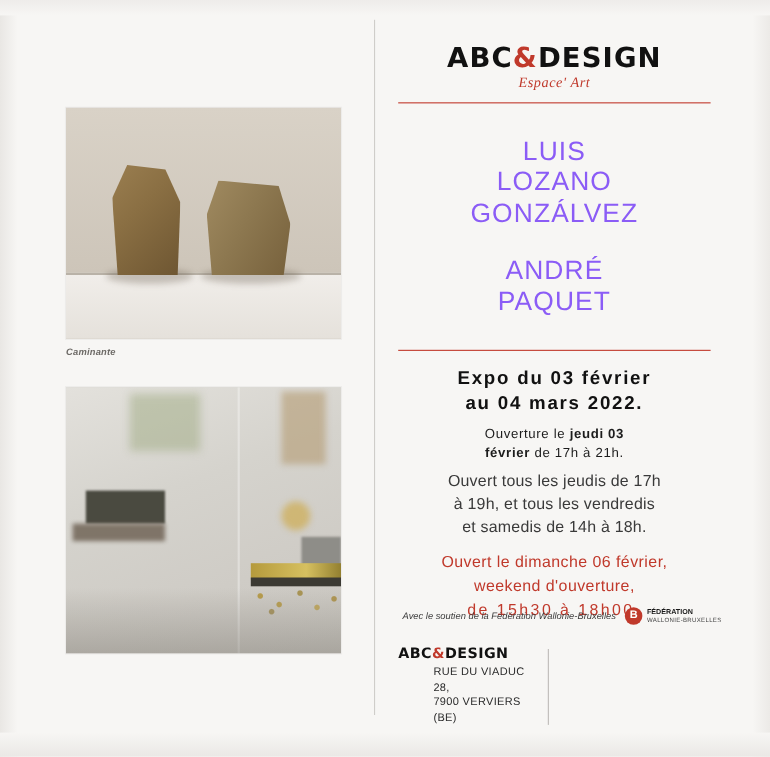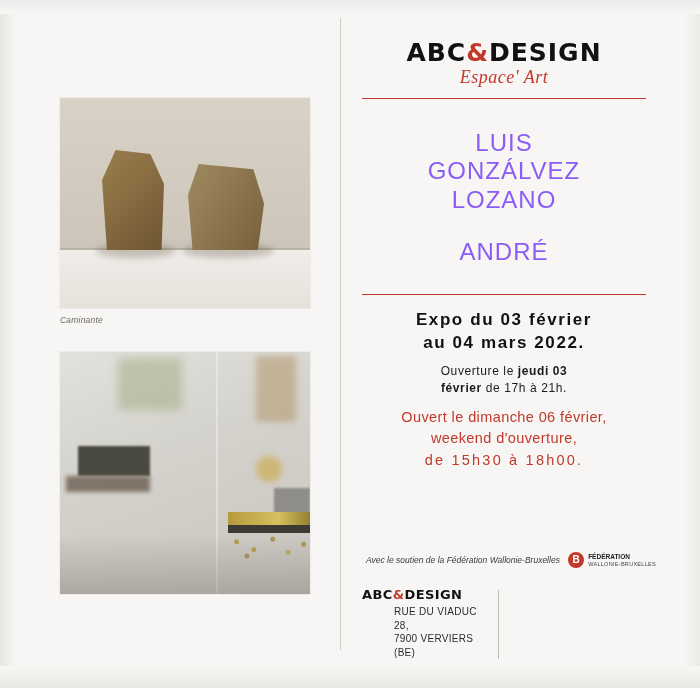--- a/index.html
+++ b/index.html
@@ -117,20 +117,21 @@
   }
   .shadow-a { left: 36px; width: 80px; }
   .shadow-b { left: 122px; width: 92px; }
 
   .caption {
     margin-top: 7px;
     font-size: 8.5px;
     font-style: italic;
     color: #6d6a66;
     letter-spacing: 0.2px;
+    font-weight: bold;
   }
 
   .artwork-2 {
     position: relative;
     margin-top: 27px;
     width: 250px;
     height: 242px;
     background: #d8d6d1;
     overflow: hidden;
     box-shadow: 0 0 0 1px rgba(0,0,0,0.04);
@@ -236,21 +237,21 @@
     letter-spacing: 1px;
     color: #111;
     line-height: 1;
     white-space: nowrap;
   }
   .logo-amp { color: #c0392b; }
   .logo-sub {
     margin-top: 2px;
     font-family: "Liberation Serif", serif;
     font-style: italic;
-    font-size: 18px;
+    font-size: 13px;
     color: #c0392b;
     letter-spacing: 0.5px;
   }
   .logo-rule {
     width: 284px;
     height: 1px;
     background: #c0392b;
     margin: 10px auto 0 auto;
   }
 
@@ -430,37 +431,43 @@
   <div class="right-col">
 
     <div class="logo-wrap">
       <div class="logo-main"><span>ABC</span><span class="logo-amp">&amp;</span><span>DESIGN</span></div>
       <div class="logo-sub">Espace' Art</div>
       <div class="logo-rule"></div>
     </div>
 
     <div class="artists">
       <div>LUIS</div>
+      <div>LOZANO</div>
       <div>GONZÁLVEZ</div>
-      <div>LOZANO</div>
       <div class="artist-2">ANDRÉ</div>
+      <div>PAQUET</div>
     </div>
 
     <div class="rule-red"></div>
 
     <div class="expo">
       <div>Expo du 03 février</div>
       <div>au 04 mars 2022.</div>
     </div>
 
     <div class="opening">
       <span>Ouverture le </span><b>jeudi 03</b><br>
       <b>février</b><span> de 17h à 21h.</span>
     </div>
 
+    <div class="hours">
+      <div>Ouvert tous les jeudis de 17h</div>
+      <div>à 19h, et tous les vendredis</div>
+      <div>et samedis de 14h à 18h.</div>
+    </div>
 
     <div class="sunday">
       <div>Ouvert le dimanche 06 février,</div>
       <div>weekend d'ouverture,</div>
       <div class="spaced">de 15h30 à 18h00.</div>
     </div>
   </div>
 
   <div class="support">
     <div class="support-text">Avec le soutien de la Fédération Wallonie-Bruxelles</div>

